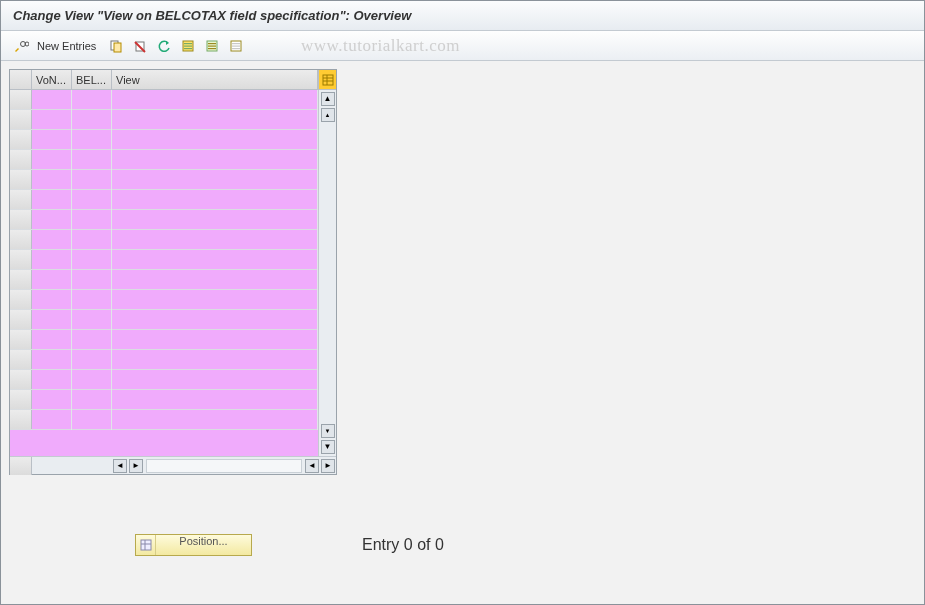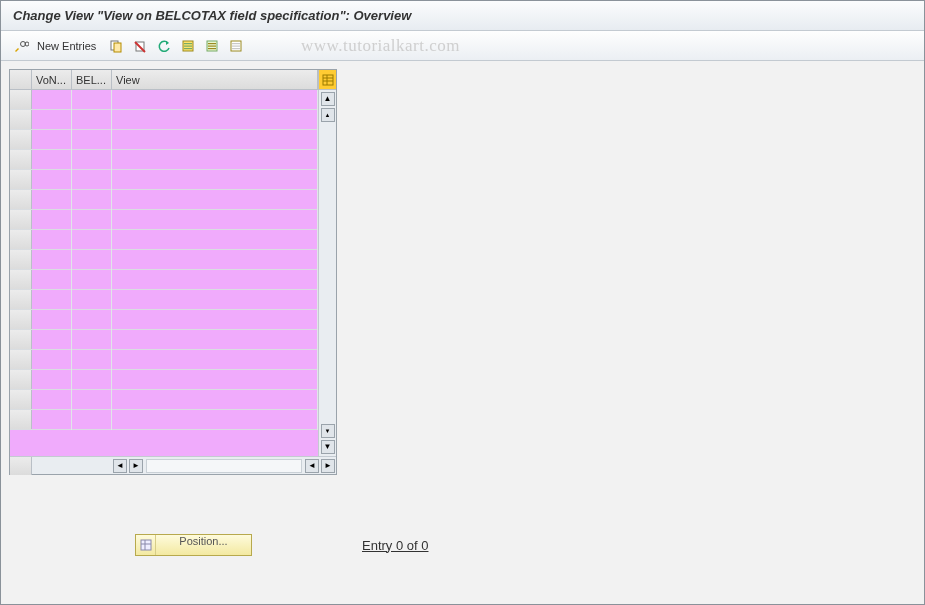--- a/index.html
+++ b/index.html
@@ -39,21 +39,21 @@
   .grid-foot { position: absolute; bottom: 0; left: 0; right: 0; height: 18px; background: #e9edf1; border-top: 1px solid #c3cad1; display: flex; align-items: center; }
   .grid-foot .fsel { width: 22px; height: 18px; background: linear-gradient(#ececec,#dcdcdc); border-right: 1px solid #b9bfc6; }
   .grid-foot .gap1 { width: 80px; }
   .hbtn { width: 14px; height: 14px; background: #e0e5ea; border: 1px solid #9aa3ab; font-size: 8px; line-height: 12px; text-align: center; cursor: pointer; margin: 0 1px; }
   .htrack { flex: 1; height: 14px; background: #f5f7f9; border: 1px solid #c9d0d6; margin: 0 2px; }
   
   .footer-row { position: absolute; bottom: 48px; left: 0; width: 100%; display: flex; align-items: center; }
   .pos-btn { margin-left: 134px; width: 117px; height: 22px; background: linear-gradient(#fefbdc,#f3e9a1); border: 1px solid #b7a94d; display: flex; align-items: flex-start; cursor: pointer; }
   .pos-btn .picon { width: 20px; height: 20px; display: flex; align-items: center; justify-content: center; border-right: 1px solid #d7cd88; }
   .pos-btn .plabel { flex: 1; text-align: center; color: #555; font-size: 11px; }
-  .entry-txt { margin-left: 110px; color: #333; font-size: 13px; text-decoration: underline; }
+  .entry-txt { margin-left: 110px; color: #333; font-size: 16px; }
 </style>
 </head>
 <body>
 
 <div class="app">
   <div class="titlebar">Change View "View on BELCOTAX field specification": Overview</div>
 
   <div class="toolbar">
     <span class="btn" title="Change/Display">
       <svg width="16" height="16">

